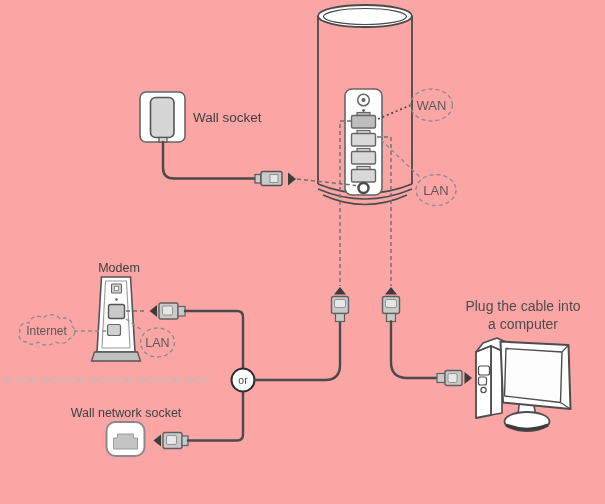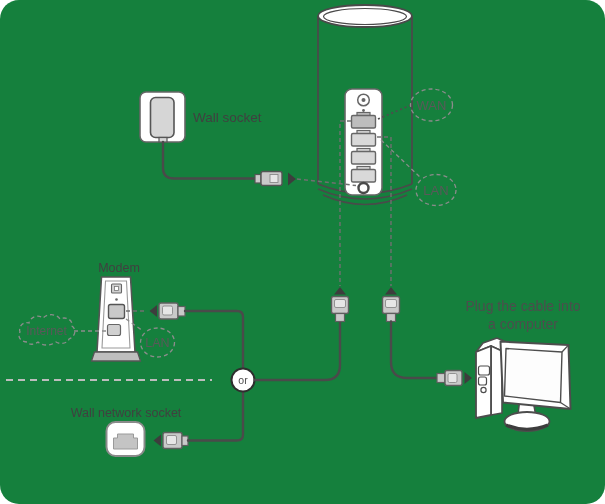--- a/index.html
+++ b/index.html
@@ -1,17 +1,17 @@
 <!DOCTYPE html>
 <html><head>
 <meta charset="utf-8">
 <style>
   html,body{margin:0;padding:0;background:#fff;}
-  #canvas{position:relative;width:605px;height:504px;background:#15803d;overflow:hidden;
-          font-family:"Liberation Sans",sans-serif;border-radius:19px;}
+  #canvas{position:relative;width:605px;height:504px;background:#fca5a5;overflow:hidden;
+          font-family:"Liberation Sans",sans-serif;}
   svg text{font-family:"Liberation Sans",sans-serif;}
 </style>
 </head>
 <body>
 
 <div id="canvas">
 <svg width="605" height="504" viewBox="0 0 605 504">
 
   <g>
     <path d="M318,16 L318,184" fill="none" stroke="#4a4a4a" stroke-width="1.8"></path>

